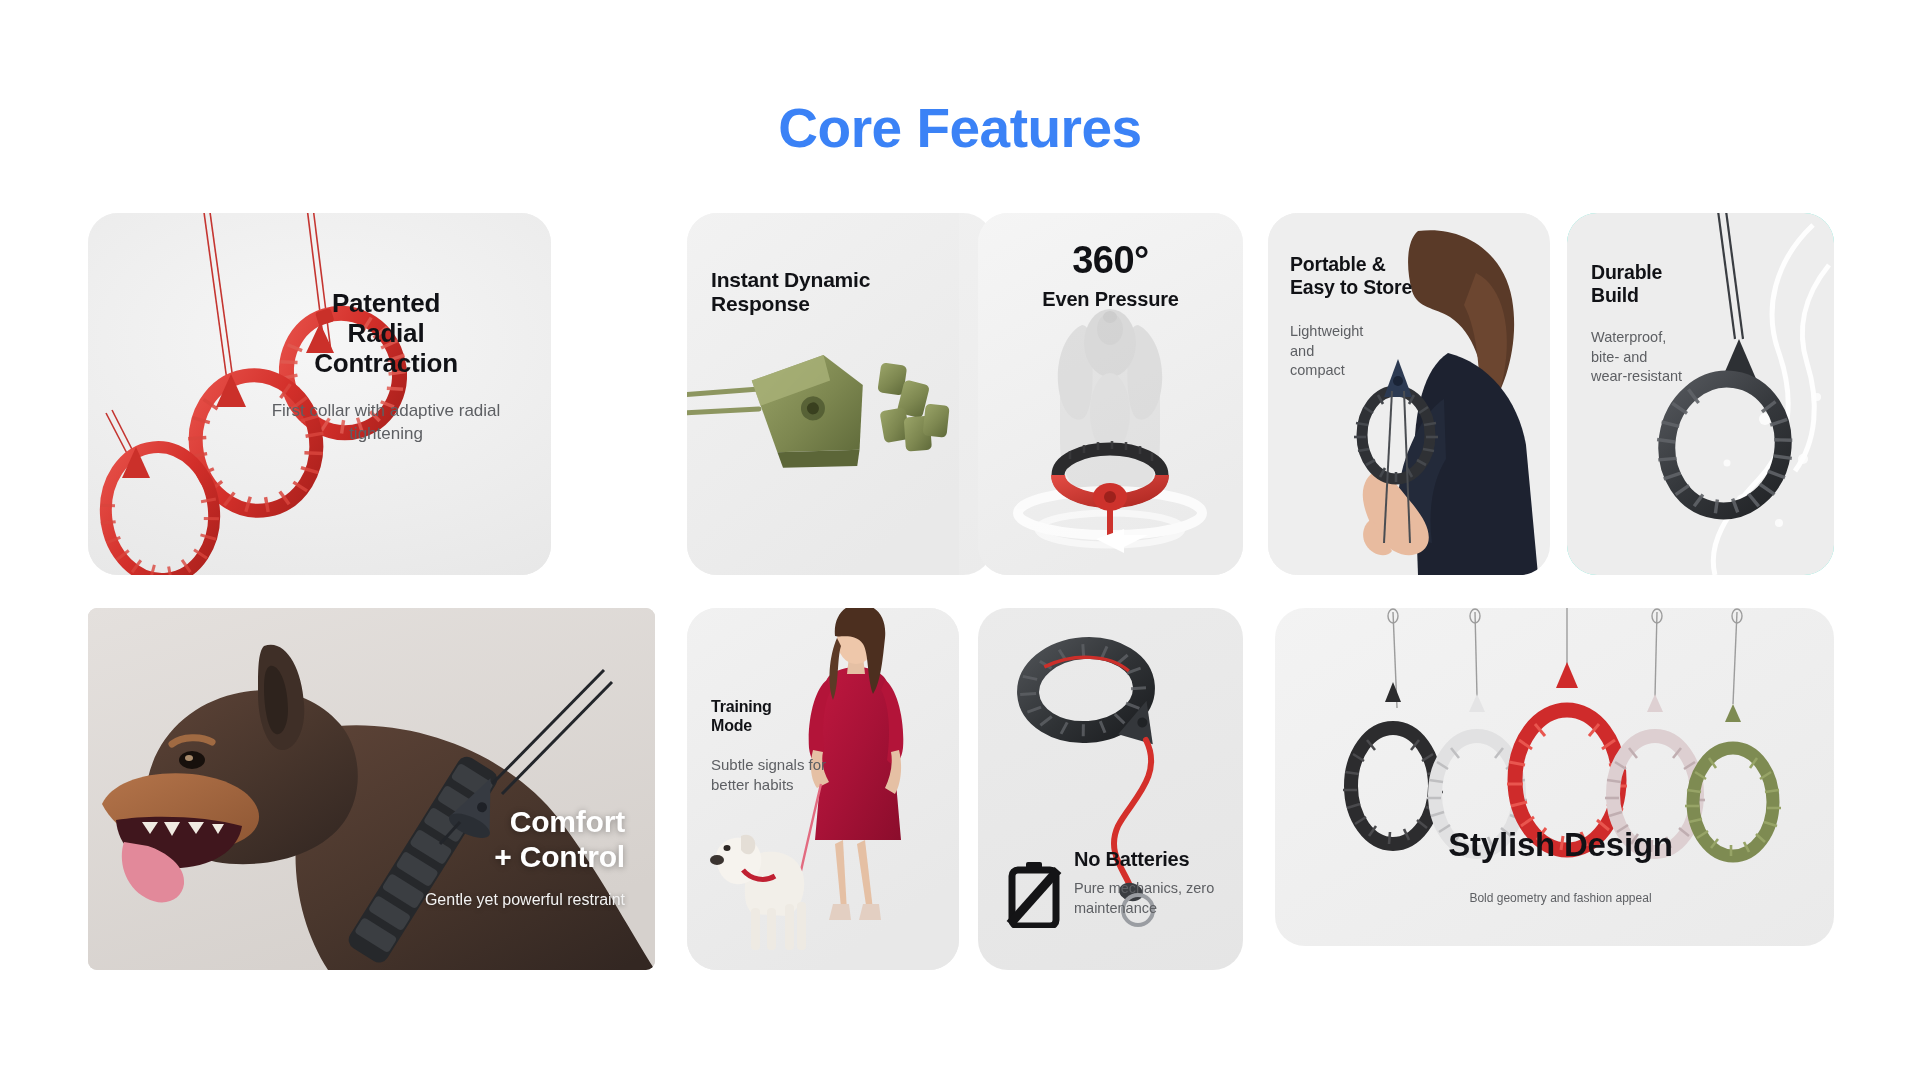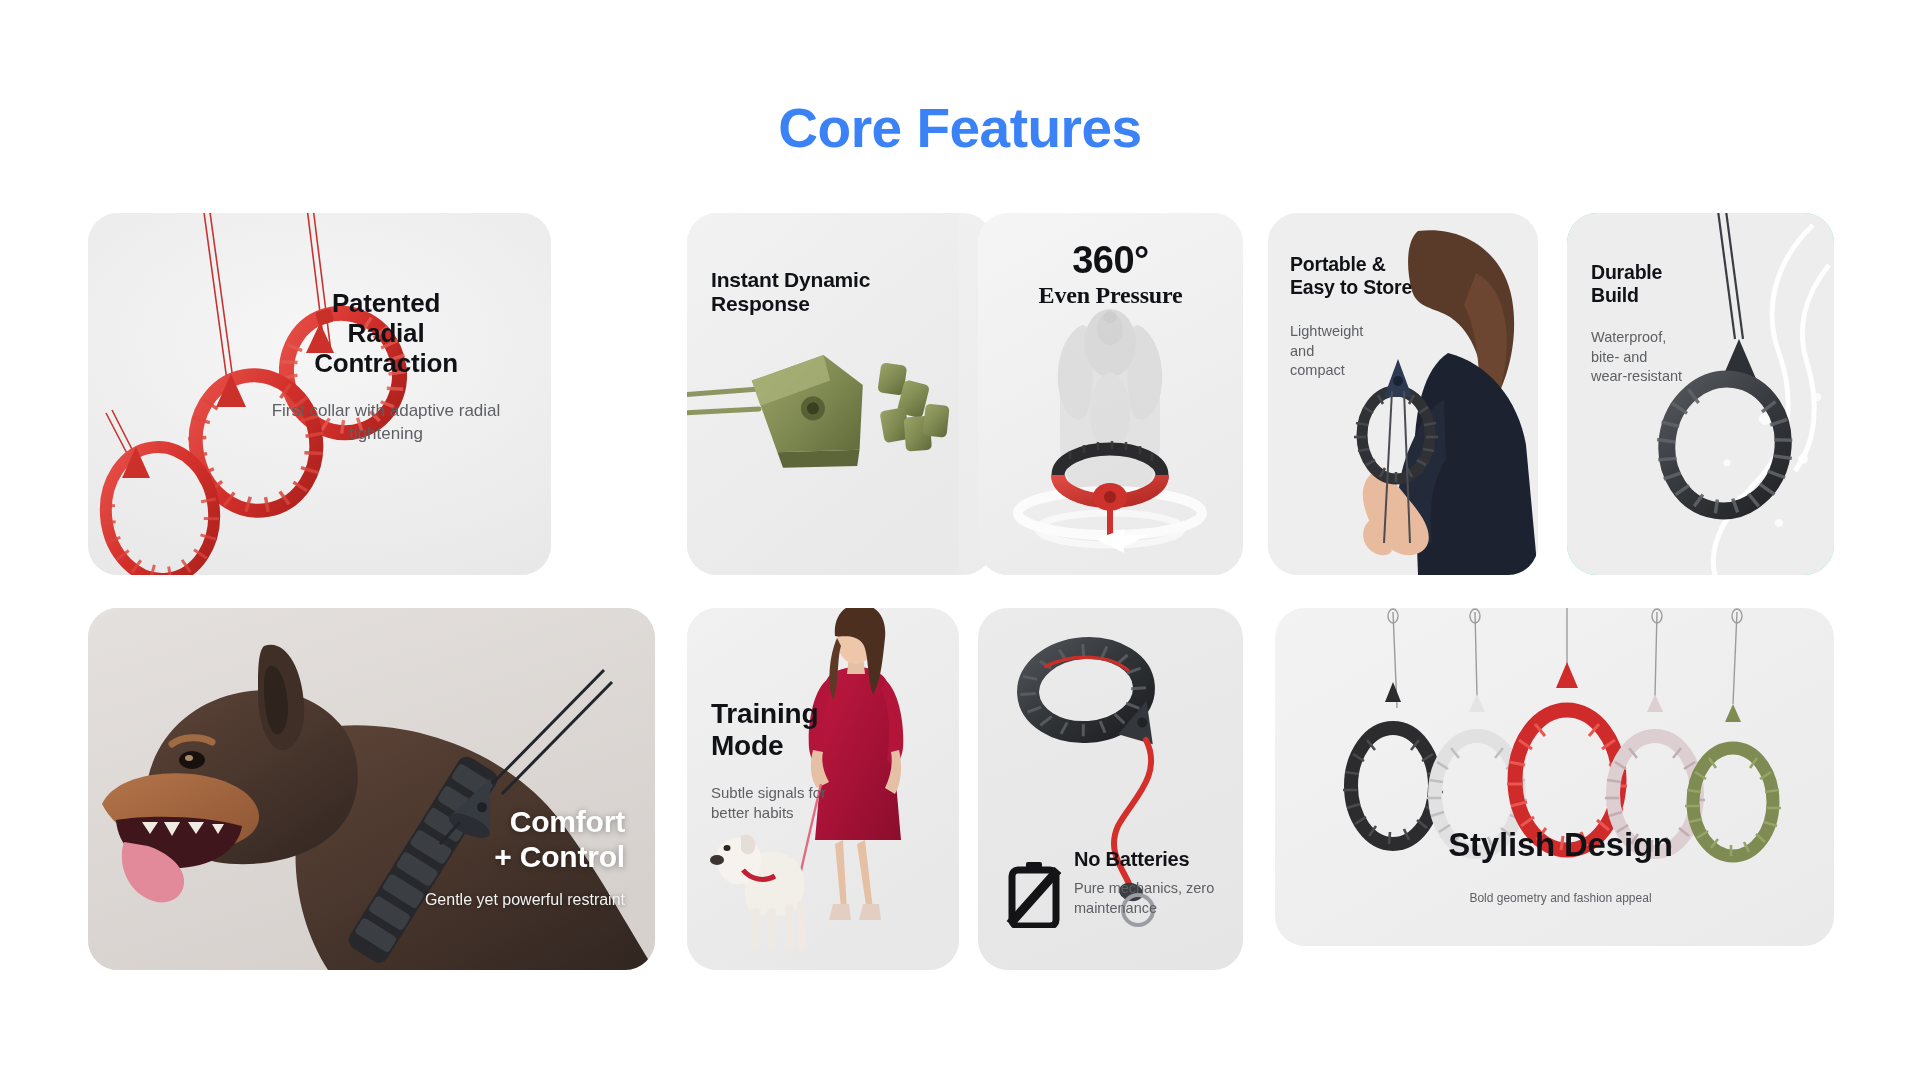--- a/index.html
+++ b/index.html
@@ -56,45 +56,45 @@
   #card-instant{left:687px;top:213px;width:306px;height:362px;
     background:linear-gradient(160deg,#f1f1f1 0%,#ebebeb 100%);}
   #card-instant .txt{left:24px;top:55px;width:230px;}
   #card-instant .h{font-size:21px;}
 
   
   #card-360{left:978px;top:213px;width:265px;height:362px;
     background:linear-gradient(165deg,#f4f4f4 0%,#ececec 100%);}
   #card-360 .txt{left:0;right:0;top:26px;text-align:center;}
   #card-360 .big{font-size:38px;font-weight:bold;color:#111216;letter-spacing:-0.5px;}
-  #card-360 .h{font-size:24px;font-family:Liberation Serif, serif;}
-
-  
-  #card-portable{left:1268px;top:213px;width:270px;height:362px;background:#eeeeee;}
+  #card-360 .h{font-size:20px;margin-top:6px;}
+
+  
+  #card-portable{left:1268px;top:213px;width:270px;height:362px;background:#eeeeee;padding-left:12px;}
   #card-portable .txt{left:22px;top:40px;width:175px;}
   #card-portable .h{font-size:19.5px;}
   #card-portable .s{font-size:14.5px;margin-top:24px;}
 
   
   #card-durable{left:1567px;top:213px;width:267px;height:362px;background:#5eead4;}
   #card-durable .txt{left:24px;top:48px;width:160px;}
   #card-durable .h{font-size:19.5px;}
   #card-durable .s{font-size:14.5px;margin-top:22px;}
 
   
-  #card-comfort{left:88px;top:608px;width:567px;height:362px;background:#dedad7;}
+  #card-comfort{left:88px;top:608px;width:567px;height:362px;background:#dedad7;border-radius:9px;}
   #card-comfort .txt{right:30px;bottom:60px;width:300px;text-align:right;}
   #card-comfort .h{font-size:30px;text-shadow:0 1px 6px rgba(0,0,0,.35);}
   #card-comfort .s{font-size:16px;margin-top:14px;text-shadow:0 1px 5px rgba(0,0,0,.4);}
 
   
   #card-training{left:687px;top:608px;width:272px;height:362px;
     background:linear-gradient(160deg,#f0f0f0 0%,#e9e9e9 100%);}
   #card-training .txt{left:24px;top:90px;width:150px;}
-  #card-training .h{font-size:28px;}
+  #card-training .h{font-size:16px;}
   #card-training .s{font-size:15px;margin-top:20px;}
 
   
   #card-battery{left:978px;top:608px;width:265px;height:362px;
     background:linear-gradient(160deg,#ebebeb 0%,#e5e5e5 100%);}
   #card-battery .txt{left:96px;bottom:52px;width:160px;}
   #card-battery .h{font-size:20px;}
   #card-battery .s{font-size:14.5px;margin-top:8px;}
   #card-battery .bat{position:absolute;left:28px;bottom:42px;width:56px;height:66px;z-index:6;}
 

